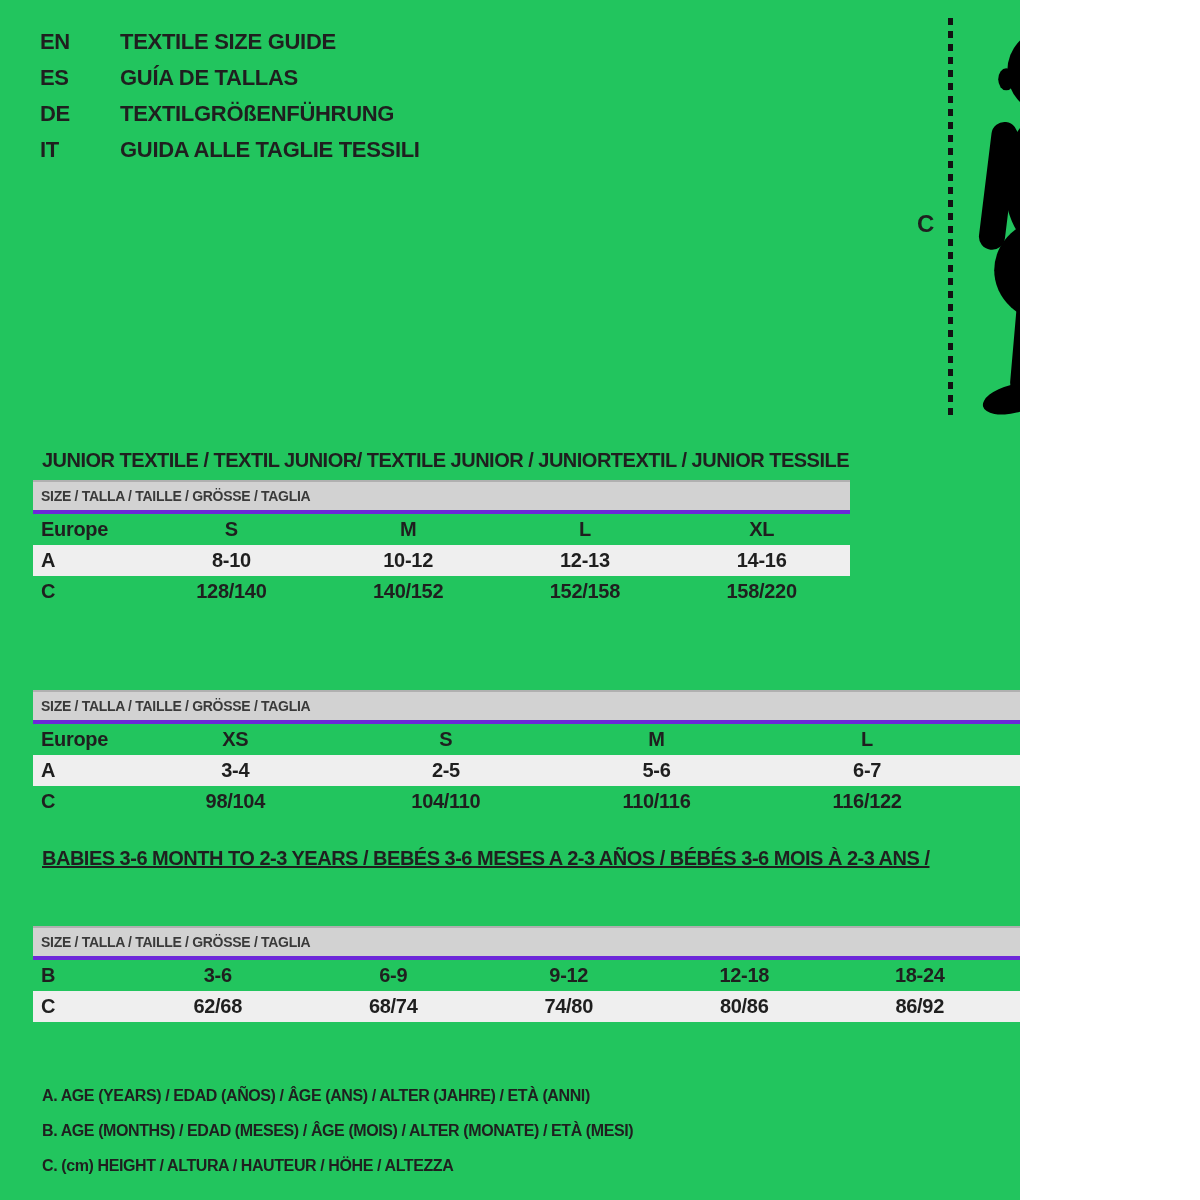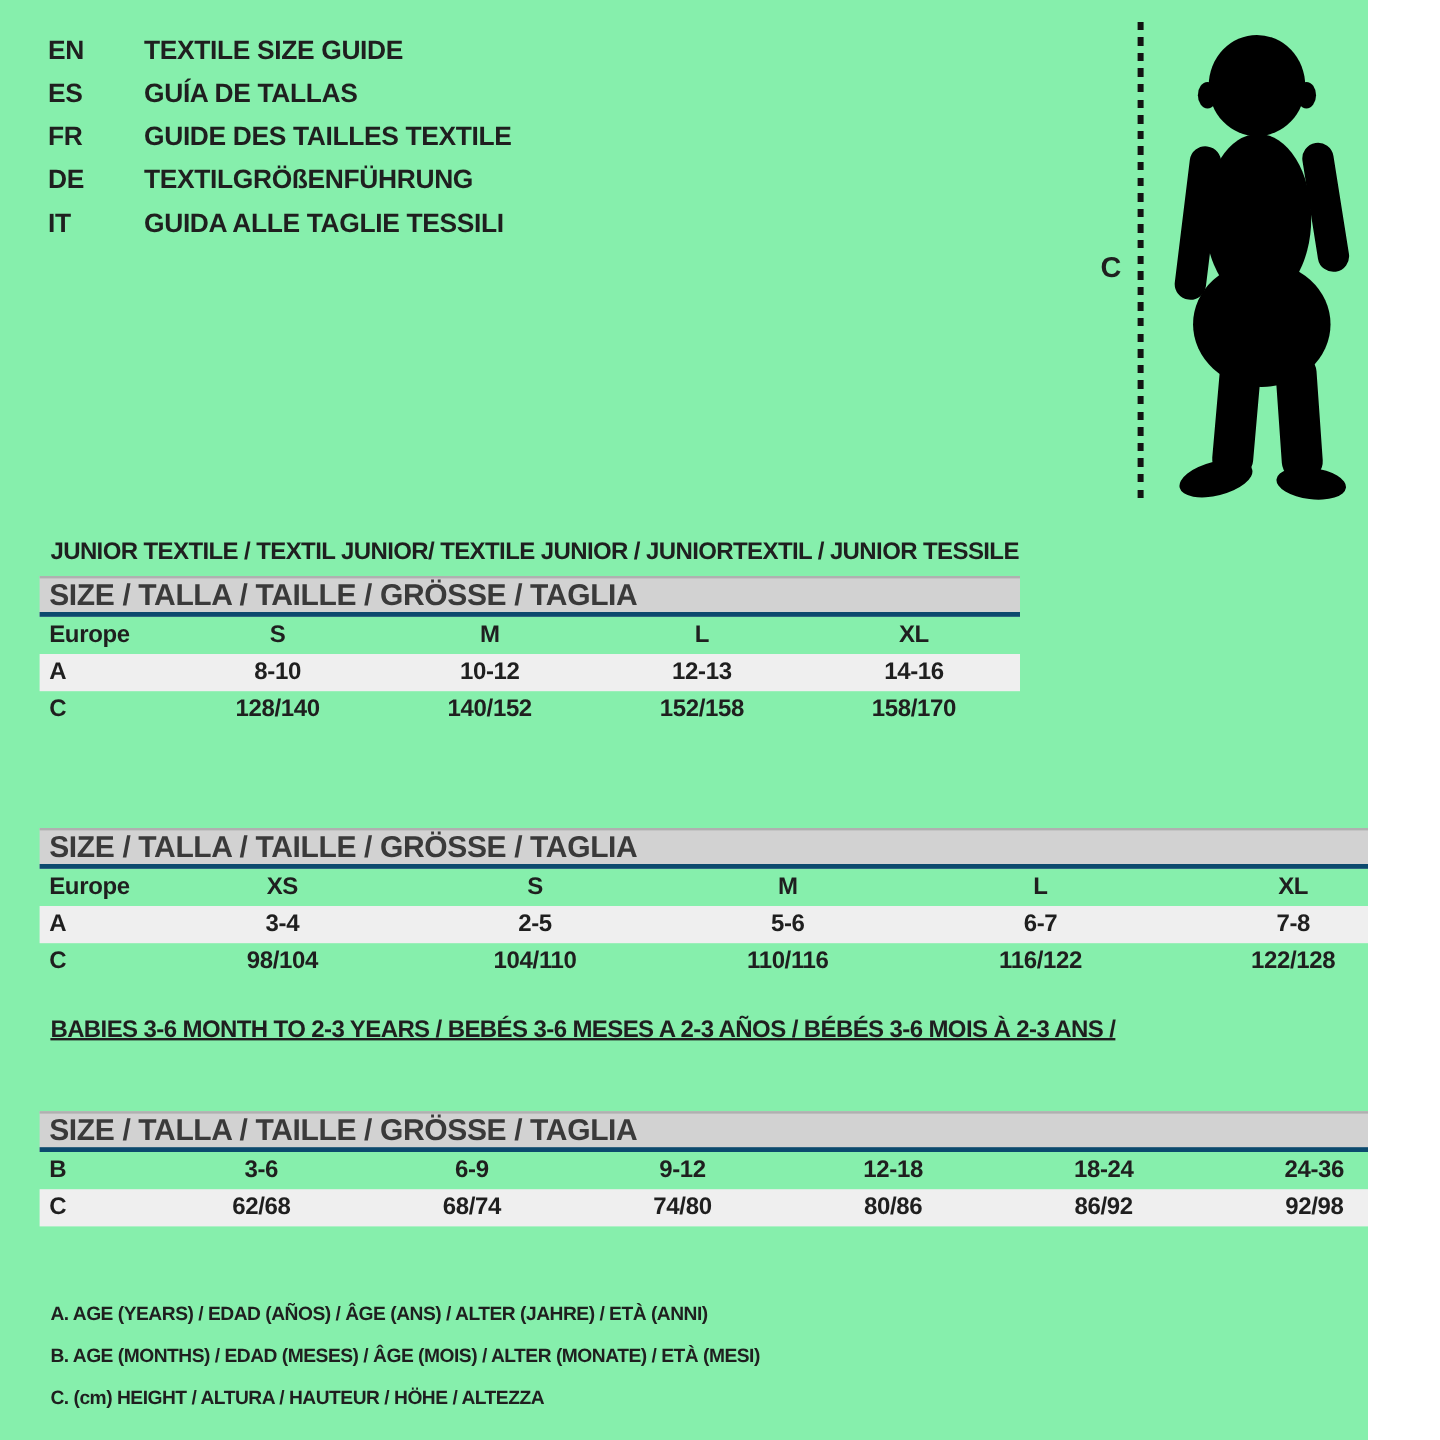--- a/index.html
+++ b/index.html
@@ -1,39 +1,39 @@
 <!DOCTYPE html>
 <html><head>
 <meta charset="utf-8">
 <style>
   html,body{margin:0;padding:0;background:#fff;}
   .canvas{
-    position:relative;width:1140px;height:1200px;background:#86efac;
+    position:relative;width:1020px;height:1200px;background:#22c55e;
     font-family:"Liberation Sans","DejaVu Sans",sans-serif;
     color:#1f1f1f;overflow:hidden;
   }
   
   .lang-block{position:absolute;left:40px;top:24px;}
   .lang-row{display:flex;height:36px;align-items:center;
     font-size:22px;font-weight:bold;letter-spacing:-0.3px;}
   .lang-code{width:80px;}
   
   .dash-line{position:absolute;left:948px;top:18px;width:5px;height:398px;
     background:repeating-linear-gradient(to bottom,#121212 0 7px,transparent 7px 13px);}
   .figure-c{position:absolute;left:917px;top:210px;font-size:24px;font-weight:bold;}
   .silhouette{position:absolute;left:962px;top:16px;}
   
   .sec-heading{position:absolute;left:42px;font-size:20px;font-weight:bold;
     letter-spacing:-0.5px;line-height:33px;white-space:nowrap;}
   .sub{font-size:13px;vertical-align:-3px;letter-spacing:-0.3px;}
   
   .size-table{position:absolute;left:33px;}
   .size-bar{height:28px;background:#d2d2d2;border-top:2px solid #b0b0b0;
-    border-bottom:4px solid #0c4a6e;display:flex;align-items:center;
-    padding-left:8px;font-size:25px;font-weight:bold;color:#3a3a3a;
+    border-bottom:4px solid #6d28d9;display:flex;align-items:center;
+    padding-left:8px;font-size:14px;font-weight:bold;color:#3a3a3a;
     letter-spacing:-0.3px;}
   .t-row{display:flex;height:31px;align-items:center;font-size:20px;
     font-weight:bold;letter-spacing:-0.3px;}
   .t-row.shaded{background:#efefef;}
   .t-row .lab{padding-left:8px;box-sizing:border-box;}
   .tbl-junior .lab{width:110px;}
   .tbl-children .lab,.tbl-babies .lab{width:97px;}
   .t-row .val{flex:1;text-align:center;}
   
   .footnotes{position:absolute;left:42px;top:1078px;font-size:16px;
@@ -45,24 +45,20 @@
 <div class="canvas">
 
   <div class="lang-block">
     <div class="lang-row">
       <span class="lang-code">EN</span>
       <span class="lang-label">TEXTILE SIZE GUIDE</span>
     </div>
     <div class="lang-row">
       <span class="lang-code">ES</span>
       <span class="lang-label">GUÍA DE TALLAS</span>
-    </div>
-    <div class="lang-row">
-      <span class="lang-code">FR</span>
-      <span class="lang-label">GUIDE DES TAILLES TEXTILE</span>
     </div>
     <div class="lang-row">
       <span class="lang-code">DE</span>
       <span class="lang-label">TEXTILGRÖßENFÜHRUNG</span>
     </div>
     <div class="lang-row">
       <span class="lang-code">IT</span>
       <span class="lang-label">GUIDA ALLE TAGLIE TESSILI</span>
     </div>
   </div>
@@ -101,21 +97,21 @@
       <span class="val">8-10</span>
       <span class="val">10-12</span>
       <span class="val">12-13</span>
       <span class="val">14-16</span>
     </div>
     <div class="t-row">
       <span class="lab">C</span>
       <span class="val">128/140</span>
       <span class="val">140/152</span>
       <span class="val">152/158</span>
-      <span class="val">158/170</span>
+      <span class="val">158/220</span>
     </div>
   </div>
 
 
   <div class="size-table tbl-children" style="top:690px;width:1150px;">
     <div class="size-bar">SIZE / TALLA / TAILLE / GRÖSSE / TAGLIA</div>
     <div class="t-row">
       <span class="lab">Europe</span>
       <span class="val">XS</span>
       <span class="val">S</span>

